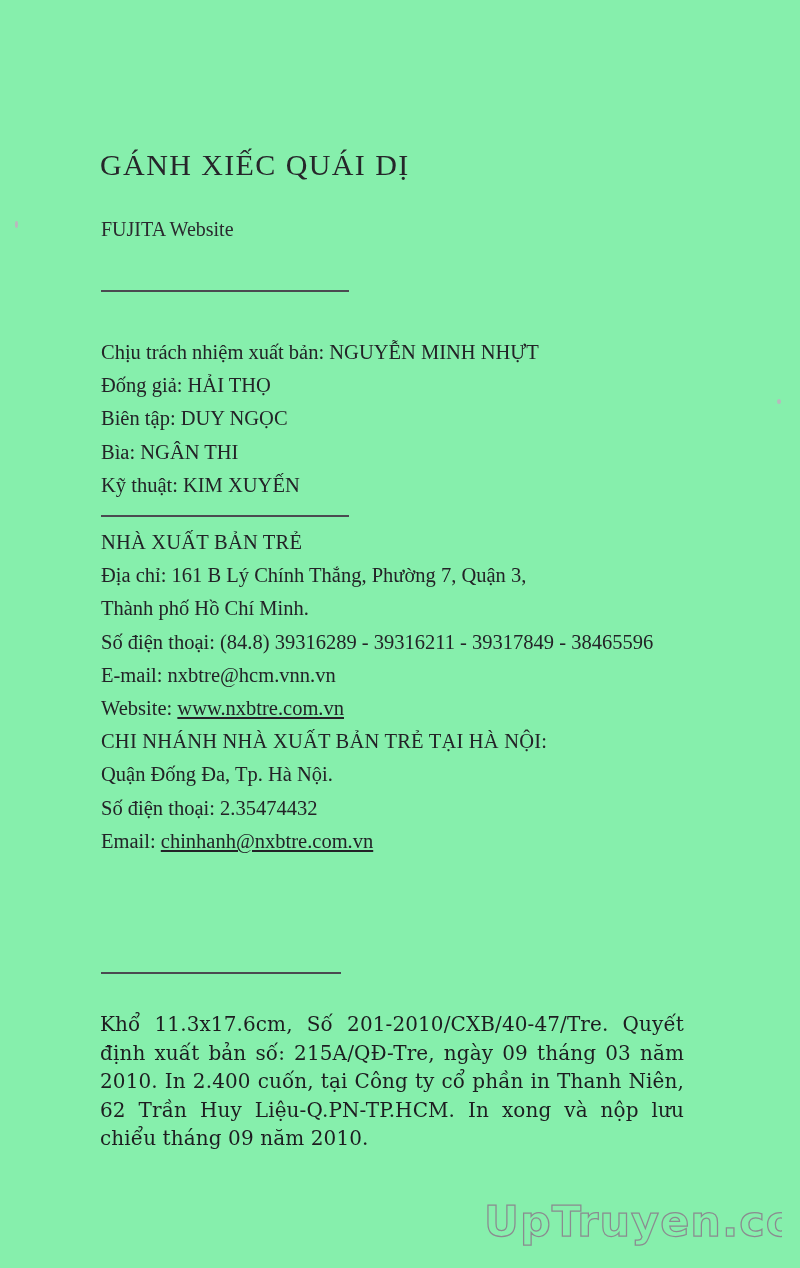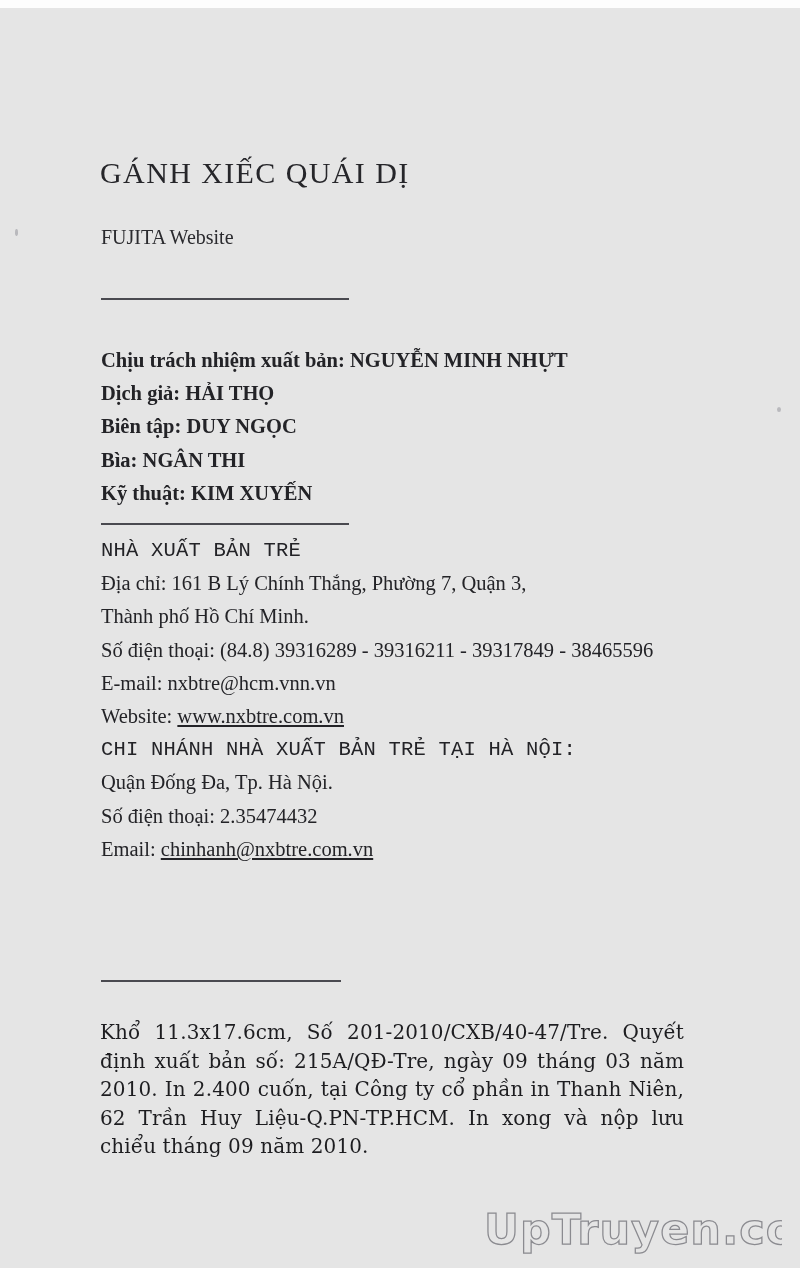--- a/index.html
+++ b/index.html
@@ -14,22 +14,21 @@
     position: relative;
     overflow: hidden;
     font-family: "Liberation Serif", "DejaVu Serif", serif;
     color: #1f1f22;
     background: #fdfdfd;
   }
 
   .page {
     position: absolute;
     inset: 0;
-    background: #e5e5e5;
-    margin-top: 8px;
+    background: #86efac;
   }
 
   
   .title {
     position: absolute;
     left: 100px;
     top: 147px;
     font-size: 30px;
     letter-spacing: 1.4px;
     line-height: 36px;
@@ -59,35 +58,34 @@
   .rule-3 { left: 101px; top: 972px; width: 240px; }
 
   
   .credits {
     position: absolute;
     left: 101px;
     top: 336px;
     font-size: 20.5px;
     line-height: 33.2px;
     color: #232327;
-    font-weight: bold;
   }
   .credits div { white-space: nowrap; }
 
   
   .publisher {
     position: absolute;
     left: 101px;
     top: 526px;
     font-size: 20.5px;
     line-height: 33.2px;
     color: #232327;
   }
   .publisher div { white-space: nowrap; }
-  .publisher .heading { letter-spacing: 0.2px; font-family: Liberation Mono, monospace; }
+  .publisher .heading { letter-spacing: 0.2px; }
   .u-link { text-decoration: underline; text-underline-offset: 2px; }
 
   
   .colophon {
     position: absolute;
     left: 100px;
     top: 1010px;
     width: 584px;
     font-family: "DejaVu Serif", "Liberation Serif", serif;
     font-size: 20px;
@@ -134,21 +132,21 @@
   <div class="title">GÁNH XIẾC QUÁI DỊ</div>
 
   <div class="volume-block">
     <div>FUJITA Website</div>
   </div>
 
   <div class="rule rule-1"></div>
 
   <div class="credits">
     <div>Chịu trách nhiệm xuất bản: NGUYỄN MINH NHỰT</div>
-    <div>Dịch giả: HẢI THỌ</div>
+    <div>Đống giả: HẢI THỌ</div>
     <div>Biên tập: DUY NGỌC</div>
     <div>Bìa: NGÂN THI</div>
     <div>Kỹ thuật: KIM XUYẾN</div>
   </div>
 
   <div class="rule rule-2"></div>
 
   <div class="publisher">
     <div class="heading">NHÀ XUẤT BẢN TRẺ</div>
     <div>Địa chỉ: 161 B Lý Chính Thắng, Phường 7, Quận 3,</div>

